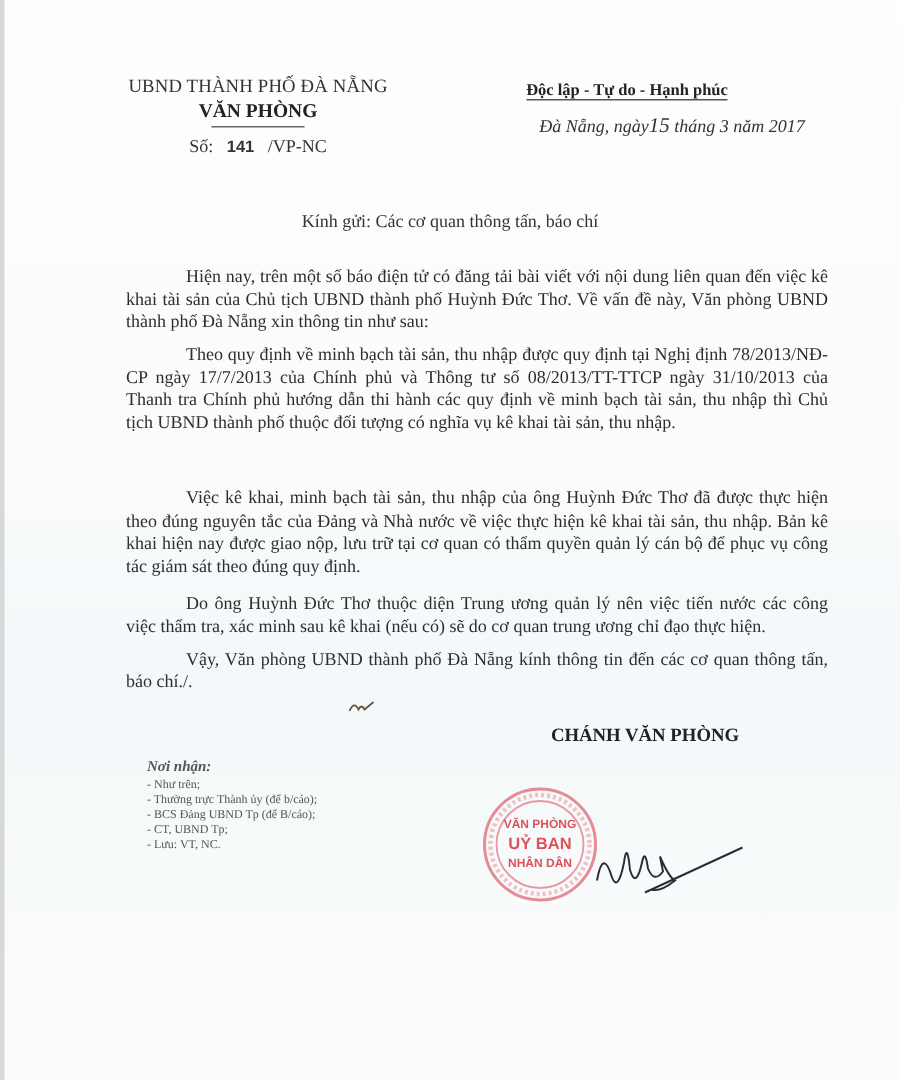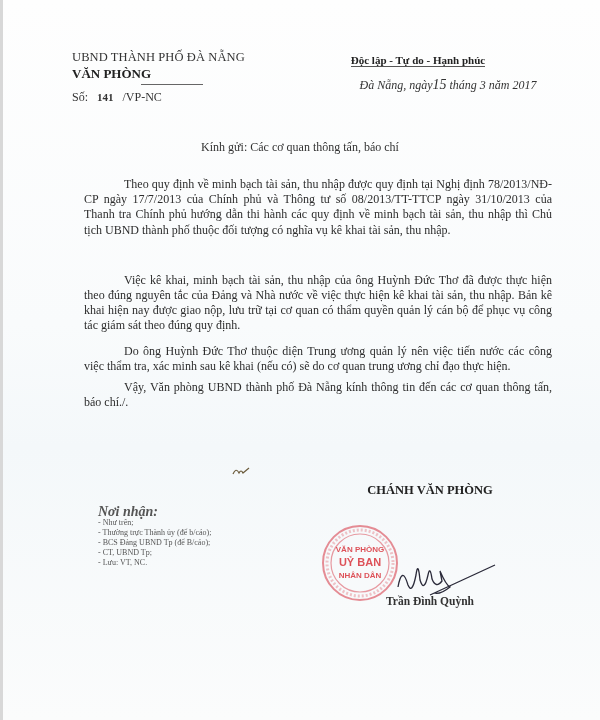--- a/index.html
+++ b/index.html
@@ -9,21 +9,21 @@
     font-family: "Liberation Serif", "DejaVu Serif", serif;
     color: #2a2a2a;
     position: relative;
   }
   .page {
     position: absolute; left: 0; top: 0; width: 600px; height: 720px;
     background: linear-gradient(180deg, #fefefe 0%, #f9fbfc 45%, #f4f8fa 62%, #fbfcfc 100%);
   }
   .left-edge { position:absolute; left:0; top:0; width:3px; height:720px; background:#d8d8d8; }
   .header-left {
-    position: absolute; left: 72px; top: 50px; width: 200px; 
+    position: absolute; left: 72px; top: 50px; width: 200px; text-align: center;
   }
   .org-parent { font-size: 12.5px; letter-spacing: 0.1px; color:#333; }
   .org-name { font-size: 13px; font-weight: bold; color:#222; margin-top: 1px; }
   .underline-short { width: 62px; height: 1px; background: #666; margin: 2px auto 0; }
   .doc-number { font-size: 12px; margin-top: 5px; color:#333; }
   .doc-subject { font-size: 10px; margin-top: 1px; color:#444; }
   .header-right {
     position: absolute; left: 268px; top: 50px; width: 300px; text-align: center;
   }
   .nation { font-size: 13px; font-weight: bold; color:#222; letter-spacing: 0.1px; }
@@ -37,21 +37,21 @@
   .body {
     position: absolute; left: 84px; top: 177px; width: 468px;
     font-size: 12px; line-height: 15.2px; text-align: justify; color:#2d2d2d;
   }
   .body p { margin: 0 0 6px 0; text-indent: 40px; }
   .body p.tight { margin-bottom: 10px; margin-top: 35px; }
   .footer-left {
     position: absolute; left: 98px; top: 507px; width: 180px;
     font-size: 8px; line-height: 10px; color:#555;
   }
-  .footer-left .label { font-style: italic; font-weight: bold; font-size: 14px; margin-bottom: 1px; }
+  .footer-left .label { font-style: italic; font-weight: bold; font-size: 10px; margin-bottom: 1px; }
   .footer-left .item { }
   .signature-block {
     position: absolute; left: 330px; top: 483px; width: 200px; text-align: center;
   }
   .sign-title { font-size: 12.5px; font-weight: bold; color:#222; position: relative; z-index: 2; }
   .signer { font-size: 11.5px; font-weight: bold; color:#333; position:absolute; top: 112px; left: 0; width: 200px; text-align:center; }
   .stamp {
     position: absolute; left: 320px; top: 522px; width: 80px; height: 82px;
   }
   .signature {
@@ -64,36 +64,37 @@
 
 <div class="page">
   <div class="left-edge"></div>
 
   <div class="header-left">
     <div class="org-parent">UBND THÀNH PHỐ ĐÀ NẴNG</div>
     <div class="org-name">VĂN PHÒNG</div>
     <div class="underline-short"></div>
     <div class="doc-number">
       <span>Số:</span>
-      <span style="font-family:Liberation Serif, serif;font-weight:bold;font-size:11px;margin:0 6px;">141</span>
+      <span style="font-family:Liberation Sans, sans-serif;font-weight:bold;font-size:11px;margin:0 6px;">141</span>
       <span>/VP-NC</span>
     </div>
   </div>
 
   <div class="header-right">
     <div class="motto">Độc lập - Tự do - Hạnh phúc</div>
     <div class="date-line">
       <span>Đà Nẵng, ngày</span><span class="day">15</span>
       <span>tháng 3 năm 2017</span>
     </div>
   </div>
 
   <div class="recipient">Kính gửi: Các cơ quan thông tấn, báo chí</div>
 
   <div class="body">
+    <p>Hiện nay, trên một số báo điện tử có đăng tải bài viết với nội dung liên quan đến việc kê khai tài sản của Chủ tịch UBND thành phố Huỳnh Đức Thơ. Về vấn đề này, Văn phòng UBND thành phố Đà Nẵng xin thông tin như sau:</p>
     <p>Theo quy định về minh bạch tài sản, thu nhập được quy định tại Nghị định 78/2013/NĐ-CP ngày 17/7/2013 của Chính phủ và Thông tư số 08/2013/TT-TTCP ngày 31/10/2013 của Thanh tra Chính phủ hướng dẫn thi hành các quy định về minh bạch tài sản, thu nhập thì Chủ tịch UBND thành phố thuộc đối tượng có nghĩa vụ kê khai tài sản, thu nhập.</p>
     <p class="tight">Việc kê khai, minh bạch tài sản, thu nhập của ông Huỳnh Đức Thơ đã được thực hiện theo đúng nguyên tắc của Đảng và Nhà nước về việc thực hiện kê khai tài sản, thu nhập. Bản kê khai hiện nay được giao nộp, lưu trữ tại cơ quan có thẩm quyền quản lý cán bộ để phục vụ công tác giám sát theo đúng quy định.</p>
     <p>Do ông Huỳnh Đức Thơ thuộc diện Trung ương quản lý nên việc tiến nước các công việc thẩm tra, xác minh sau kê khai (nếu có) sẽ do cơ quan trung ương chỉ đạo thực hiện.</p>
     <p>Vậy, Văn phòng UBND thành phố Đà Nẵng kính thông tin đến các cơ quan thông tấn, báo chí./.</p>
   </div>
 
   <svg class="initials" viewBox="0 0 20 12">
     <path d="M2 9 Q5 2 8 8 Q10 4 12 8 L18 3" stroke="#6a5a3a" stroke-width="1.2" fill="none"></path>
   </svg>
 
@@ -114,15 +115,14 @@
     <text x="40" y="44" text-anchor="middle" font-family="Liberation Sans, sans-serif" font-size="11" font-weight="bold" fill="#d9343c" opacity="0.85">UỶ BAN</text>
     <text x="40" y="56" text-anchor="middle" font-family="Liberation Sans, sans-serif" font-size="8" font-weight="bold" fill="#d9343c" opacity="0.85">NHÂN DÂN</text>
   </svg>
 
   <svg class="signature" viewBox="0 0 110 60">
     <path d="M8 42 Q12 20 18 40 Q22 50 26 30 Q28 15 30 35 Q34 48 38 30 Q40 20 42 34 Q46 44 52 36 L50 26 Q56 40 60 42 Q50 50 44 48 M40 50 L105 20" stroke="#2b2b3a" stroke-width="1.3" fill="none"></path>
   </svg>
 
   <div class="signature-block">
     <div class="sign-title">CHÁNH VĂN PHÒNG</div>
-    <div class="signer">Trần Đình Quỳnh</div>
   </div>
 </div>
 
 </body></html>

